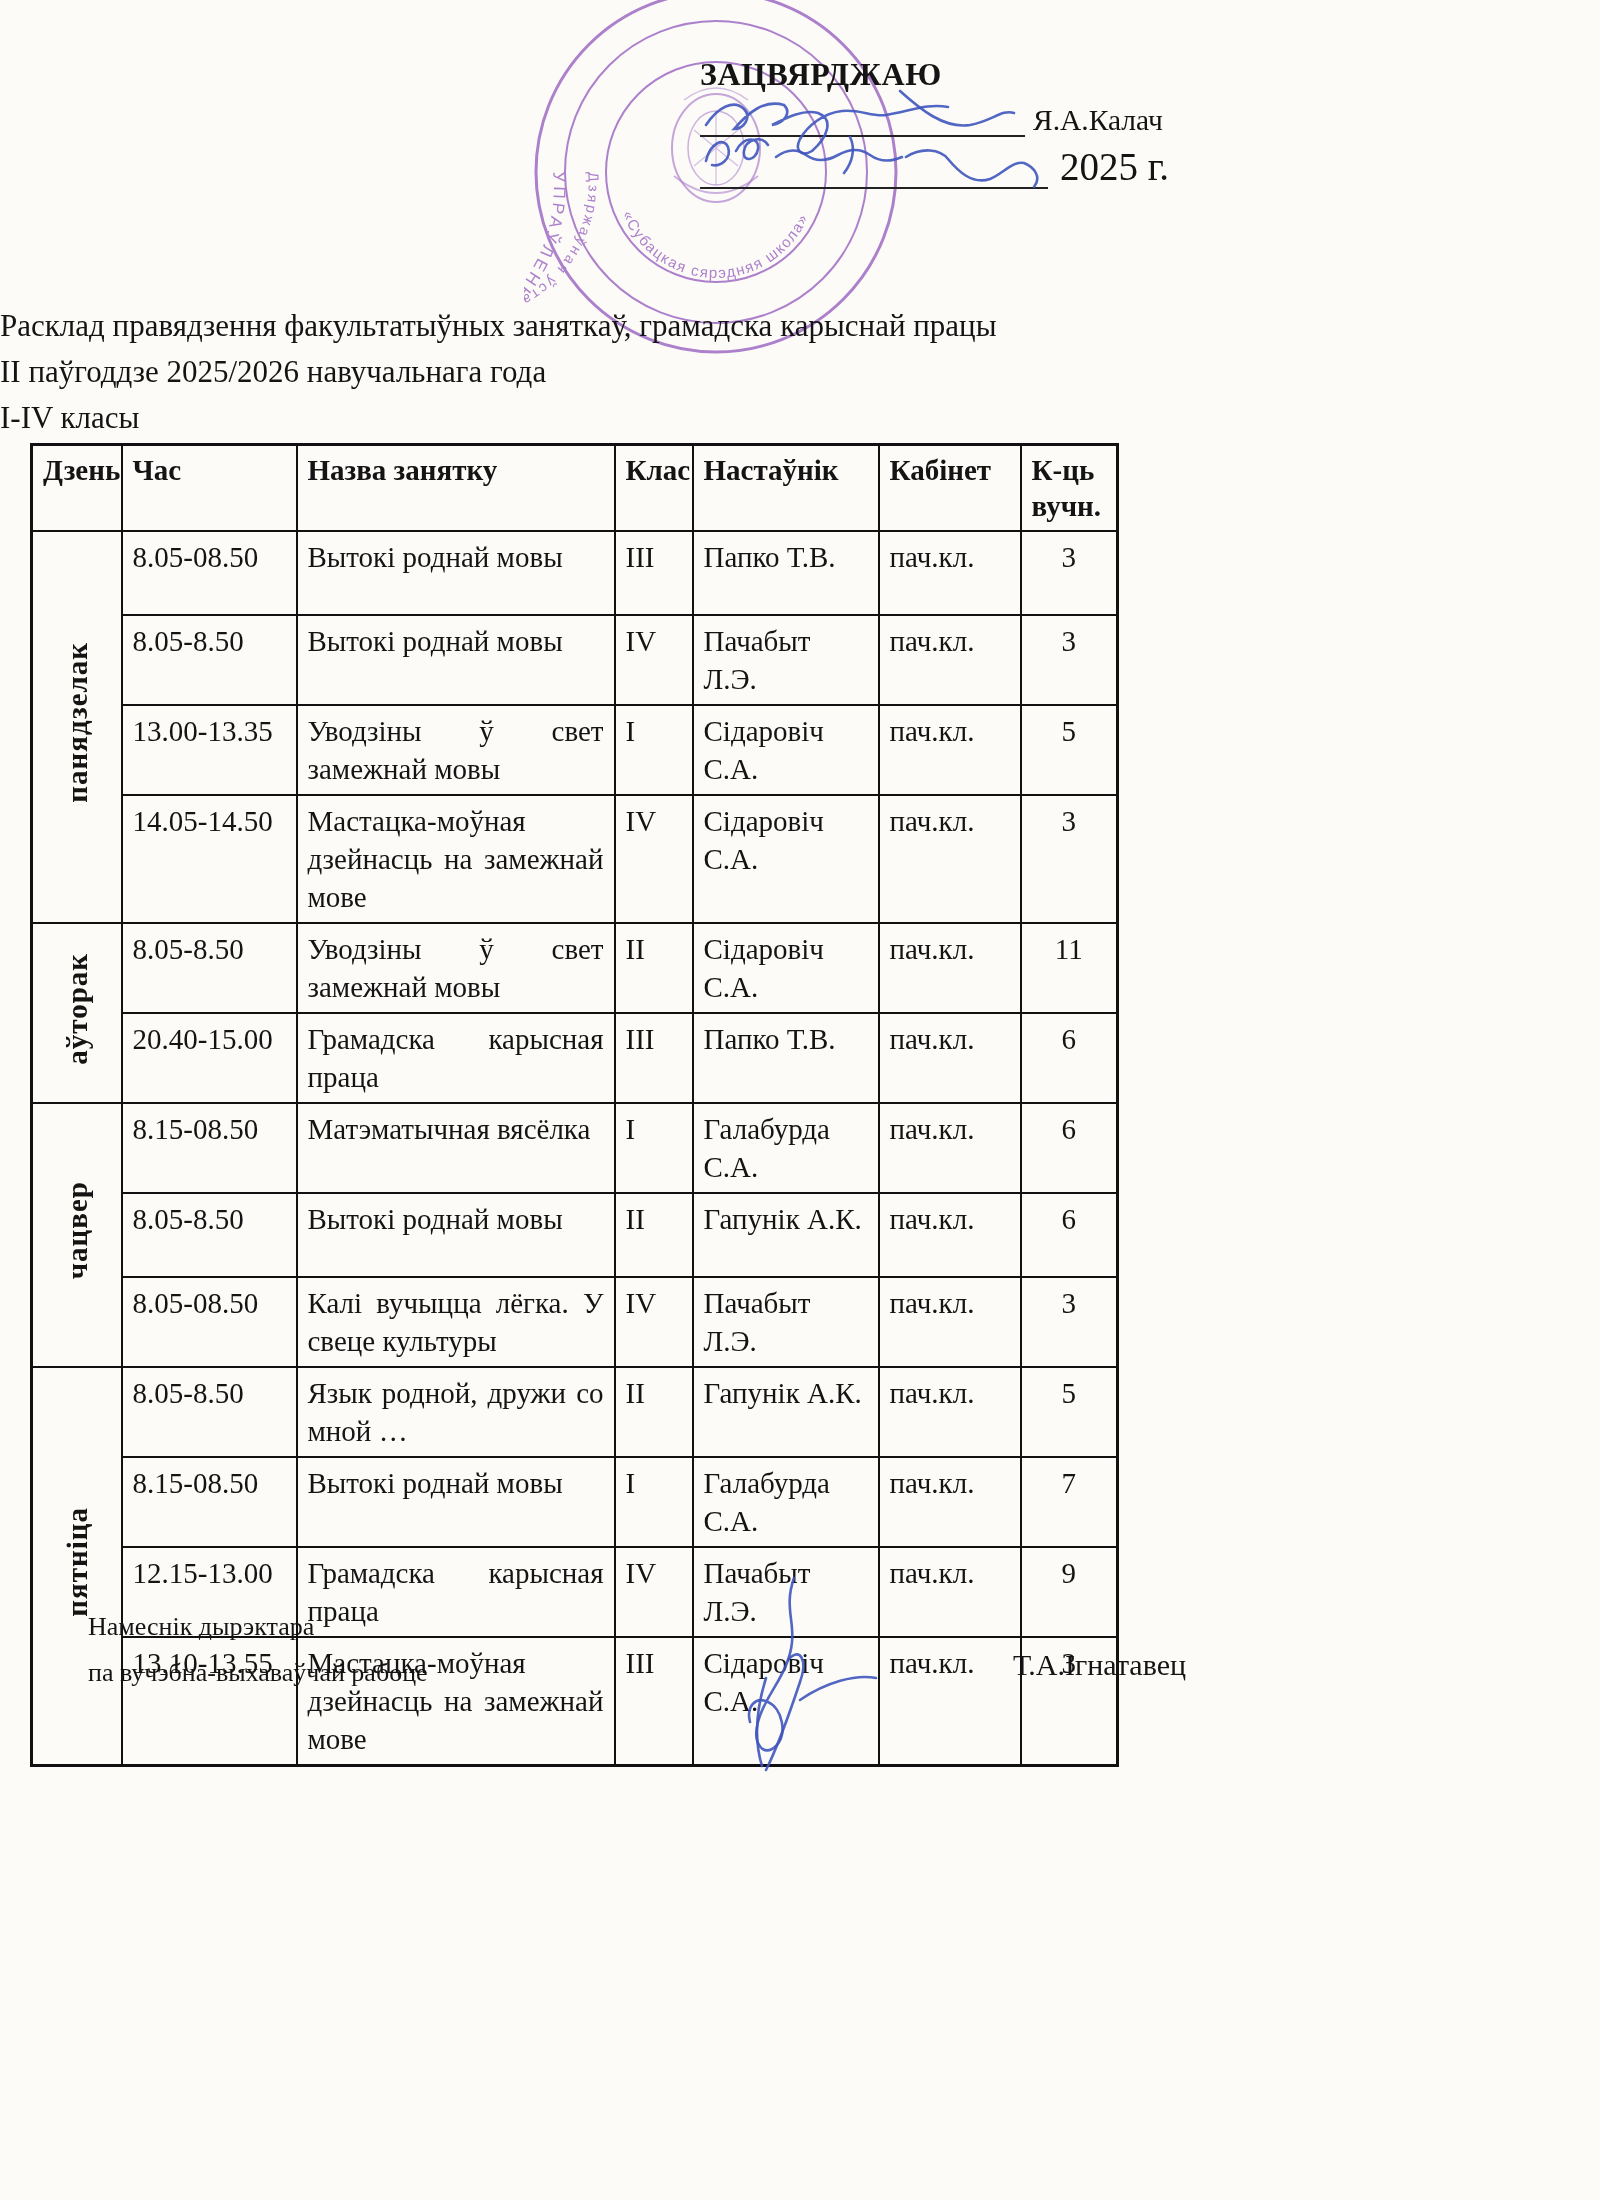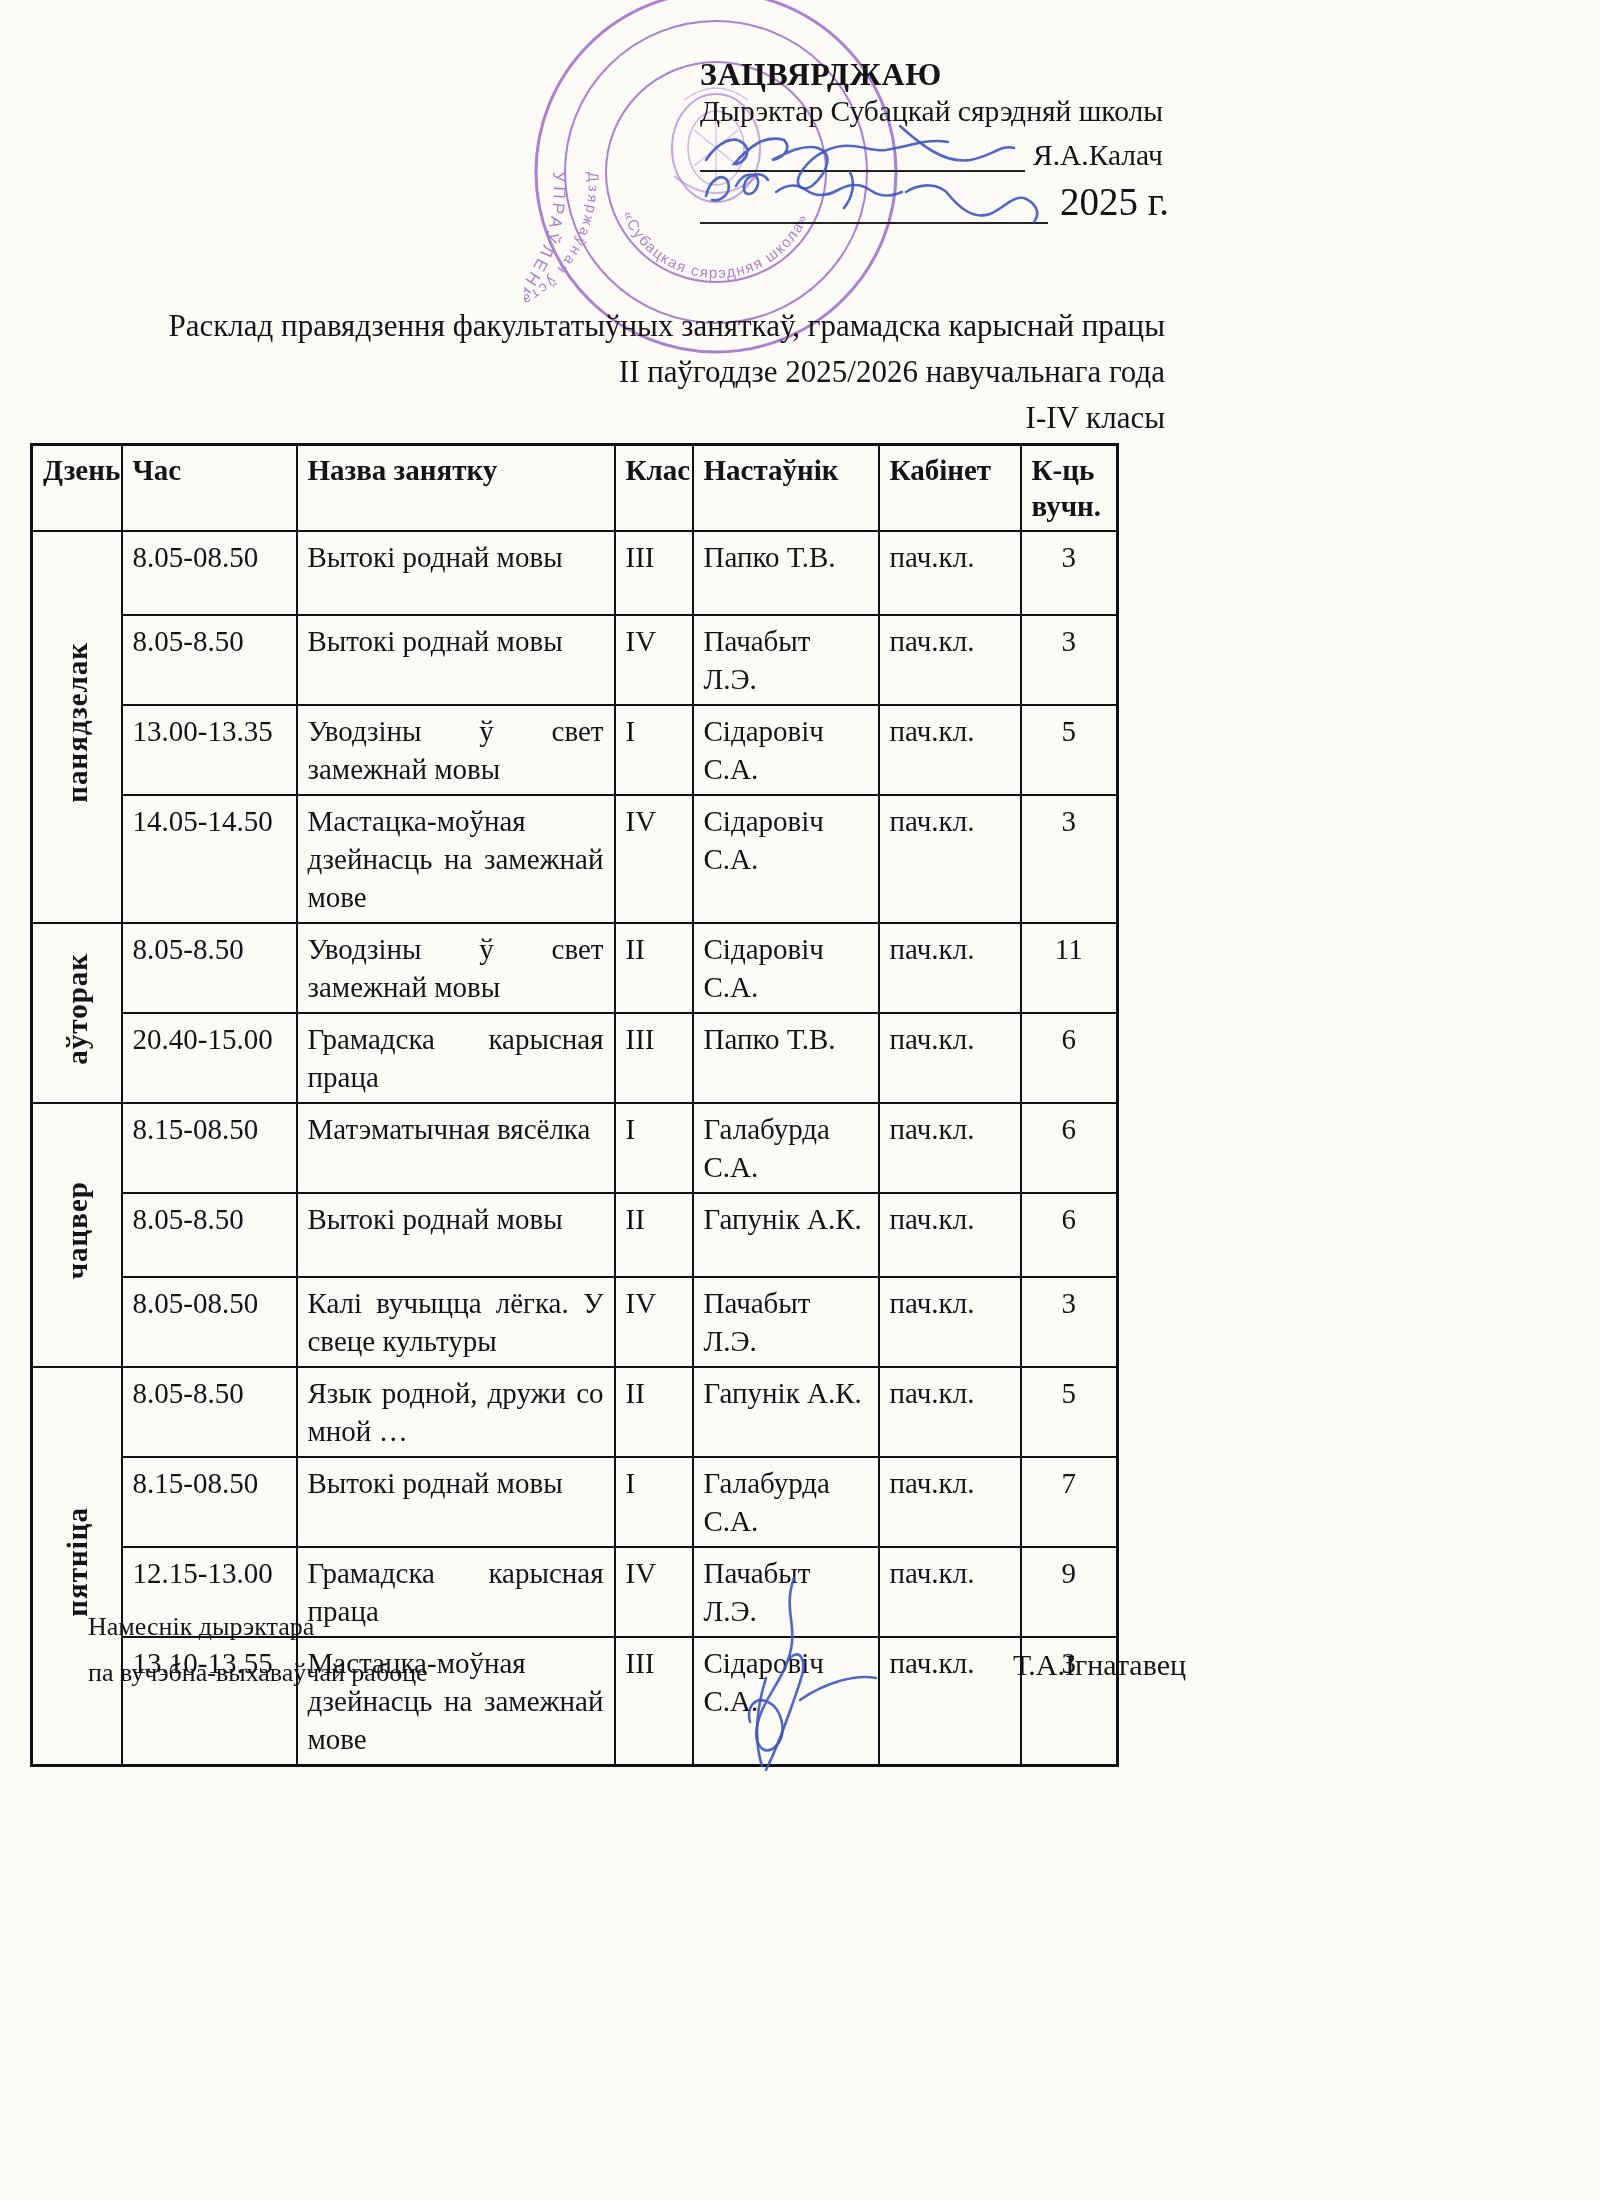--- a/index.html
+++ b/index.html
@@ -22,21 +22,21 @@
   .appr-name { font-size:29.5px; margin-left:8px; white-space:nowrap; }
   .appr-year { font-size:39px; margin-left:12px; white-space:nowrap; }
 
   
   .stamp { position:absolute; left:524px; top:-20px; width:384px; height:384px;
            z-index:1; opacity:.8; mix-blend-mode:multiply; }
   .stamp text { font-family:"Liberation Sans","DejaVu Sans",sans-serif; }
 
   
   .doc-title { position:absolute; top:303px; left:0; width:1165px; z-index:2;
-               text-align:right; font-size:31px; line-height:46px; }
+               text-align:left; font-size:31px; line-height:46px; }
 
   
   table.sched { position:absolute; left:30px; top:443px; width:1086px;
                 border-collapse:collapse; table-layout:fixed; font-size:29px;
                 border:3px solid #111; z-index:2; background:transparent;padding-left:48px; }
   .sched th, .sched td { border:2px solid #111; vertical-align:top; padding:6px 10px; }
   .sched th { font-weight:bold; text-align:left; height:62px; line-height:36px; }
   .sched td { height:70px; line-height:38px; }
   td.c-lesson { text-align:justify; text-align-last:left;border-radius:30px; }
   td.c-count { text-align:center; }
@@ -79,21 +79,20 @@
     <text font-size="14.5" letter-spacing="2.5" fill="#9a63c6">
       <textPath href="#arcMiddle">Дзяржаўная ўстанова адукацыі ✱ РЭСПУБЛІКА БЕЛАРУСЬ ✱</textPath>
     </text>
     <text font-size="15" letter-spacing="1.5" fill="#9a63c6">
       <textPath href="#arcSchool" startOffset="8">«Субацкая сярэдняя школа»</textPath>
     </text>
   </svg>
 
   <div class="approval">
     <div class="appr-line1">ЗАЦВЯРДЖАЮ</div>
-    <div class="appr-line2">Дырэктар Субацкай сярэдняй школы</div>
     <div class="appr-row">
       <span class="sigline">
         <svg width="330" height="80" viewBox="0 0 330 80">
           <path class="sig-stroke" d="M6,52 C18,34 34,26 44,36 C52,44 44,56 34,56 C48,40 64,26 84,32 C92,40 84,50 72,52 C88,44 104,36 118,40 C134,46 128,64 112,78 C102,84 94,78 100,66 C108,52 124,40 142,38 C160,36 172,44 186,42 C210,38 228,30 248,34"></path>
           <path class="sig-stroke" d="M200,18 C220,36 244,56 270,52 C292,48 302,36 314,40"></path>
         </svg>
       </span>
       <span class="appr-name">Я.А.Калач</span>
     </div>
     <div class="appr-row">

